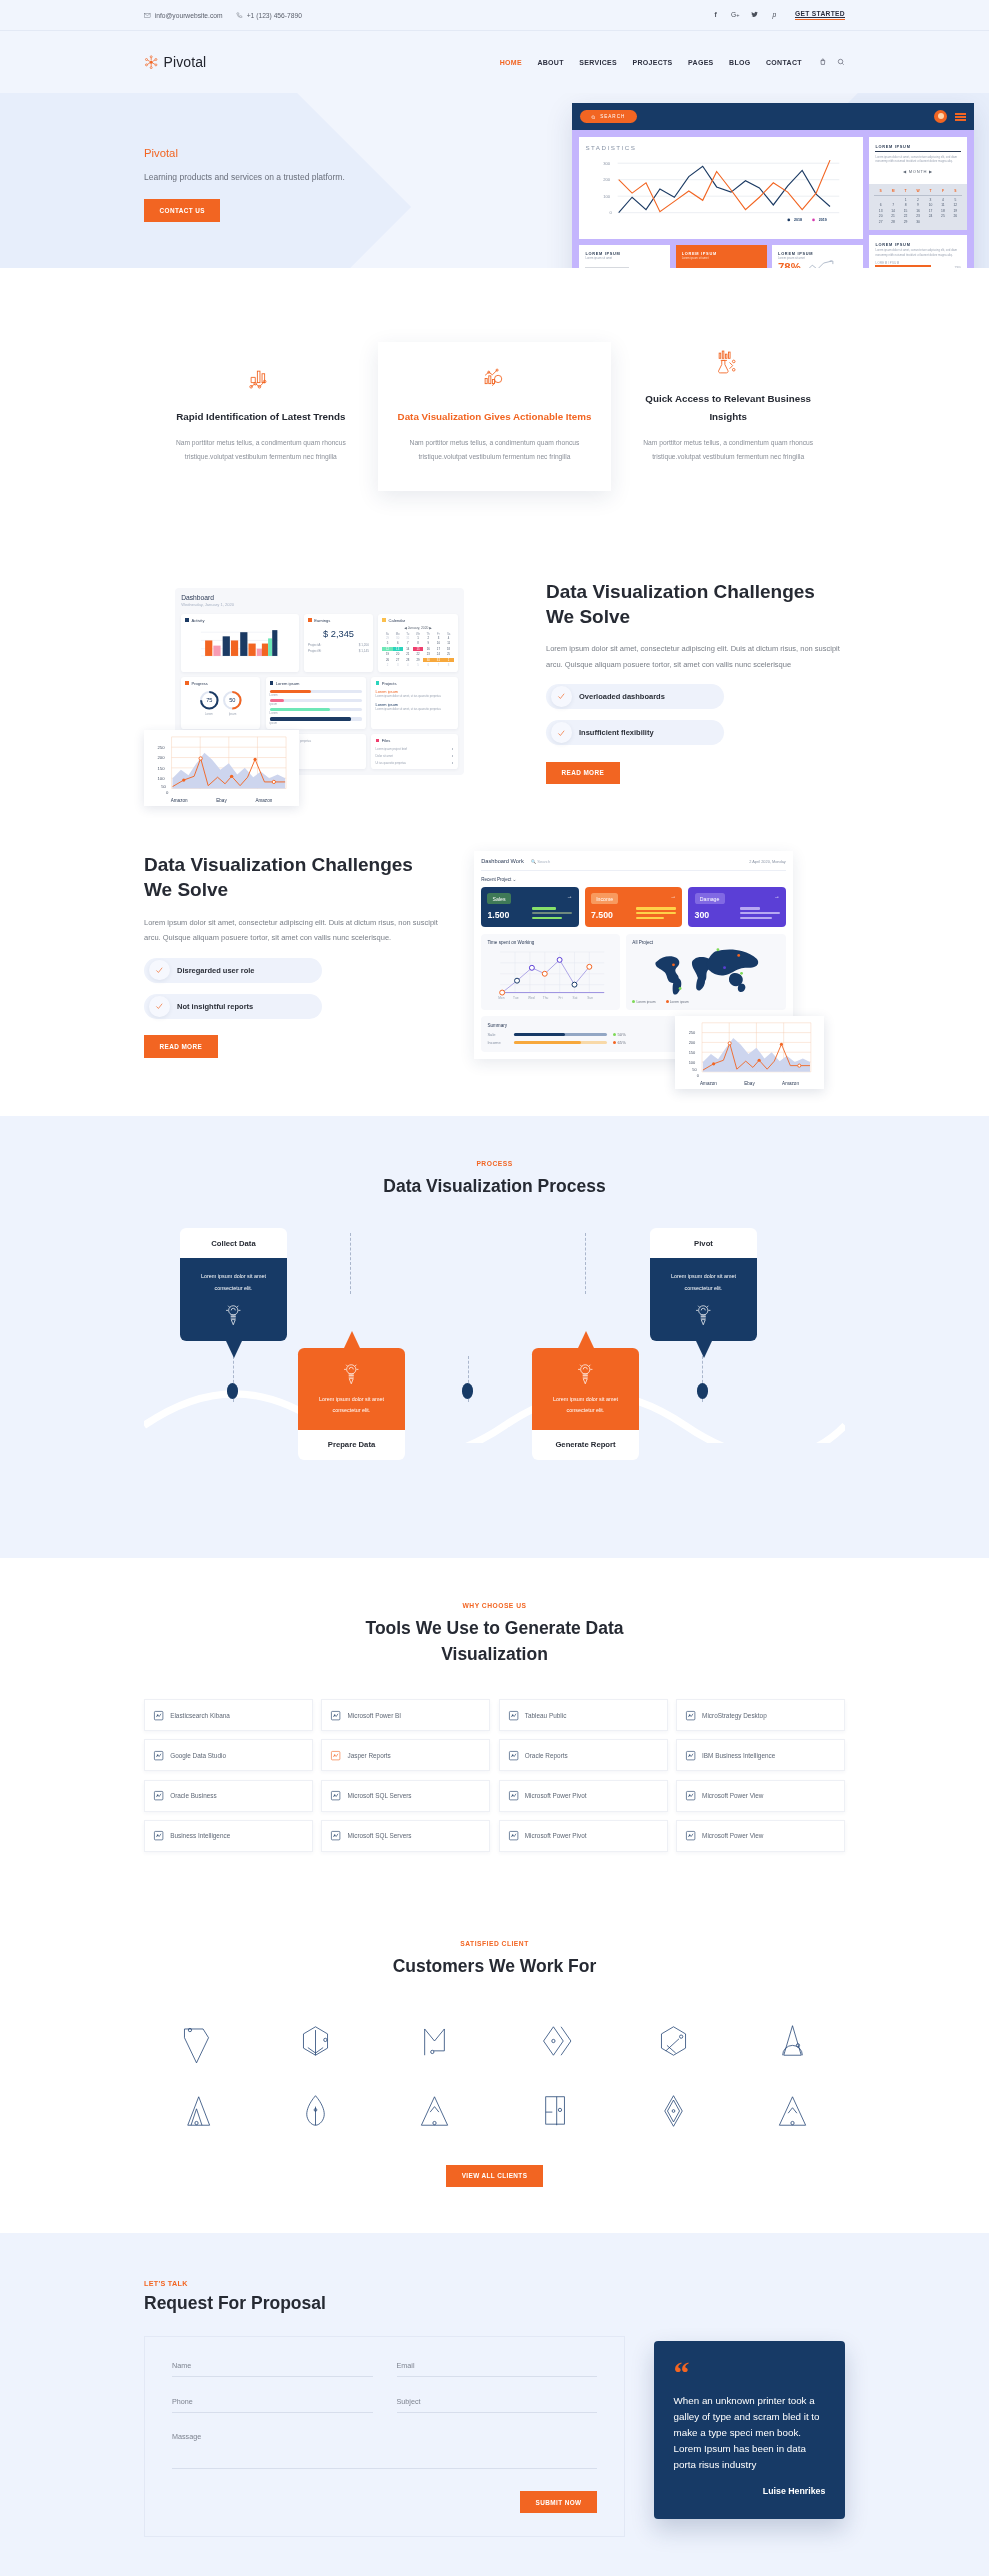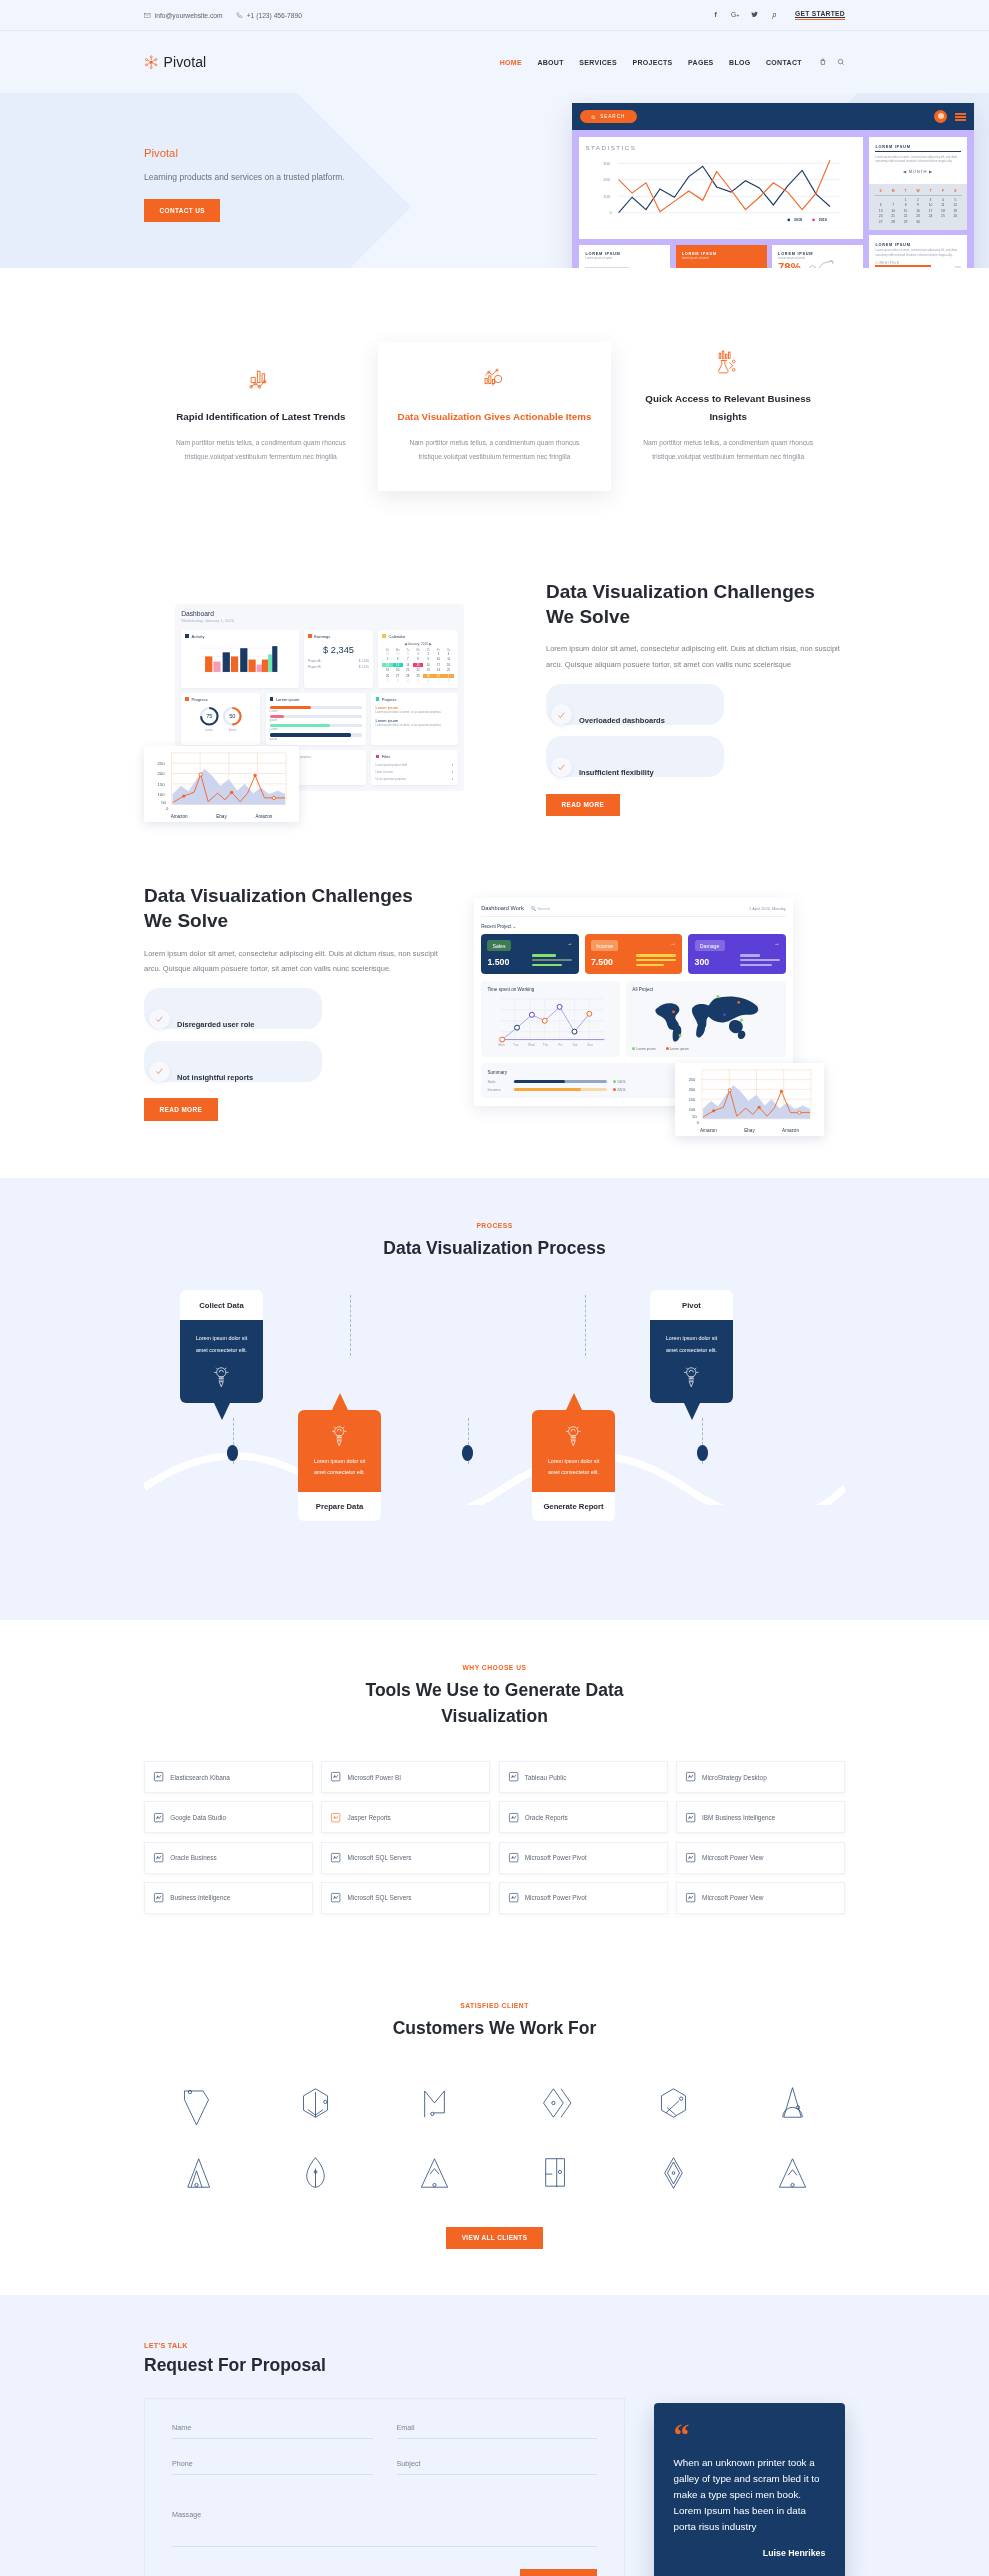--- a/index.html
+++ b/index.html
@@ -105,22 +105,22 @@
   .fcard.accent h3 { color: #f26522; }
   .fcard p { margin-top: 10.3px; font-size: 6.7px; line-height: 2.15; color: #8b9099; }
 
   
   .challenge { padding: 31px 0 36px; background: #fff; }
   .challenge .wrap { display: flex; align-items: center; gap: 31px; }
   .ch-text { width: 299px; }
   .ch-text h2 { font-size: 19px; line-height: 1.32; font-weight: 700; color: #262a33; }
   .ch-text p { margin-top: 12.4px; font-size: 7.5px; line-height: 2.1; color: #7b8089; }
   .checkrow {
-    margin-top: 11.3px; background: #eef2fb; border-radius: 15.5px; height: 41px;
-    display: flex; align-items: flex-end; width: 178px; padding-left: 5.2px;
+    margin-top: 11.3px; background: #eef2fb; border-radius: 15.5px; height: 25px;
+    display: flex; align-items: center; width: 178px; padding-left: 5.2px;
   }
   .checkrow .ck {
     width: 20.6px; height: 20.6px; border-radius: 50%; background: #f6f8fe;
     box-shadow: 0 1.5px 4.1px rgba(30,50,90,.08);
     display: flex; align-items: center; justify-content: center; margin-right: 7.2px;
   }
   .checkrow .ck svg { width: 8.2px; height: 8.2px; stroke: #f26522; stroke-width: 2; fill: none; }
   .checkrow span.lbl { font-size: 7.5px; font-weight: 700; color: #2b2f38; }
   .ch-btn { margin-top: 16.5px; }
   .ch-img { flex: 1; min-height: 185px; position: relative; }
@@ -132,21 +132,21 @@
   .ip-title { font-size: 4.1px; color: #2b3a55; display: flex; align-items: center; gap: 2.6px; }
   .sq { width: 3.6px; height: 3.6px; display: inline-block; }
   .tiny { font-size: 2.8px; color: #9aa3b2; }
 
   
   .process { background: #eef3fd; padding: 44px 0 62px; position: relative; overflow: hidden; }
   .sec-eyebrow { text-align: center; color: #f26522; font-size: 6.7px; font-weight: 700;
                  letter-spacing: 0.5px; text-transform: uppercase; }
   .sec-title { text-align: center; font-size: 17.5px; font-weight: 700; color: #262a33; margin-top: 7.2px; line-height: 1.45; }
   .proc-area { position: relative; height: 268px; margin-top: 29px; }
-  .proc-card { position: absolute; width: 83px; border-radius: 6.2px; overflow: visible; }
+  .proc-card { position: absolute; width: 107px; border-radius: 6.2px; overflow: visible; }
   .pc-head { background: #fff; text-align: center; padding: 10.3px 0; font-size: 7.7px; font-weight: 700; color: #262a33;
              border-radius: 6.2px 6.2px 0 0; }
   .pc-body { background: #173a66; color: #fff; padding: 13.4px 10.3px 13.4px; text-align: center; border-radius: 0 0 6.2px 6.2px; }
   .pc-body p { font-size: 5.4px; line-height: 2.1; }
   .pc-body .bulb { margin-top: 9.3px; display: flex; justify-content: center; }
   .pc-tail { width: 0; height: 0; border-left: 8.2px solid transparent; border-right: 8.2px solid transparent;
              border-top: 17.5px solid #173a66; margin: 0 auto; }
   .pc-tail-up { width: 0; height: 0; border-left: 8.2px solid transparent; border-right: 8.2px solid transparent;
                 border-bottom: 17.5px solid #f26522; margin: 0 auto; }
   .dotline { position: absolute; border-left: 1px dashed #aab6cc; }
@@ -179,21 +179,21 @@
   .prop-left { flex: 1; }
   .prop-left h2 { font-size: 17.5px; font-weight: 700; color: #262a33; margin-top: 5.2px; }
   .prop-eyebrow { color: #f26522; font-size: 7.2px; font-weight: 700; letter-spacing: 0.3px; }
   .form-box { margin-top: 21.6px; border: 0.5px solid #e2e8f5; padding: 24px 27px 23px; }
   .form-row { display: flex; gap: 24px; }
   .field { flex: 1; margin-bottom: 19.6px; }
   .field input, .field textarea {
     width: 100%; border: none; border-bottom: 0.5px solid #d7deec; background: transparent;
     font-family: inherit; font-size: 7.2px; color: #555b66; padding-bottom: 6.2px; outline: none;
   }
-  .field textarea { resize: none; height: 37px; margin-top: 16px; }
+  .field textarea { resize: none; height: 37px; }
   .field input::placeholder, .field textarea::placeholder { color: #7d838f; }
   .submit-wrap { text-align: right; }
   .quote-card {
     width: 191px; background: #173a66; color: #fff; border-radius: 4.1px;
     padding: 20.6px 19.6px 23px; box-shadow: 0 10.3px 23px rgba(20,45,90,.20); margin-top: 62px;
   }
   .qmark { font-size: 32px; line-height: .7; color: #f26522; font-weight: 700; font-family: "Liberation Serif", serif; }
   .quote-card p { margin-top: 9.3px; font-size: 9.8px; line-height: 1.62; }
   .quote-author { margin-top: 13.4px; text-align: right; font-size: 8.8px; font-weight: 700; }
 </style>

